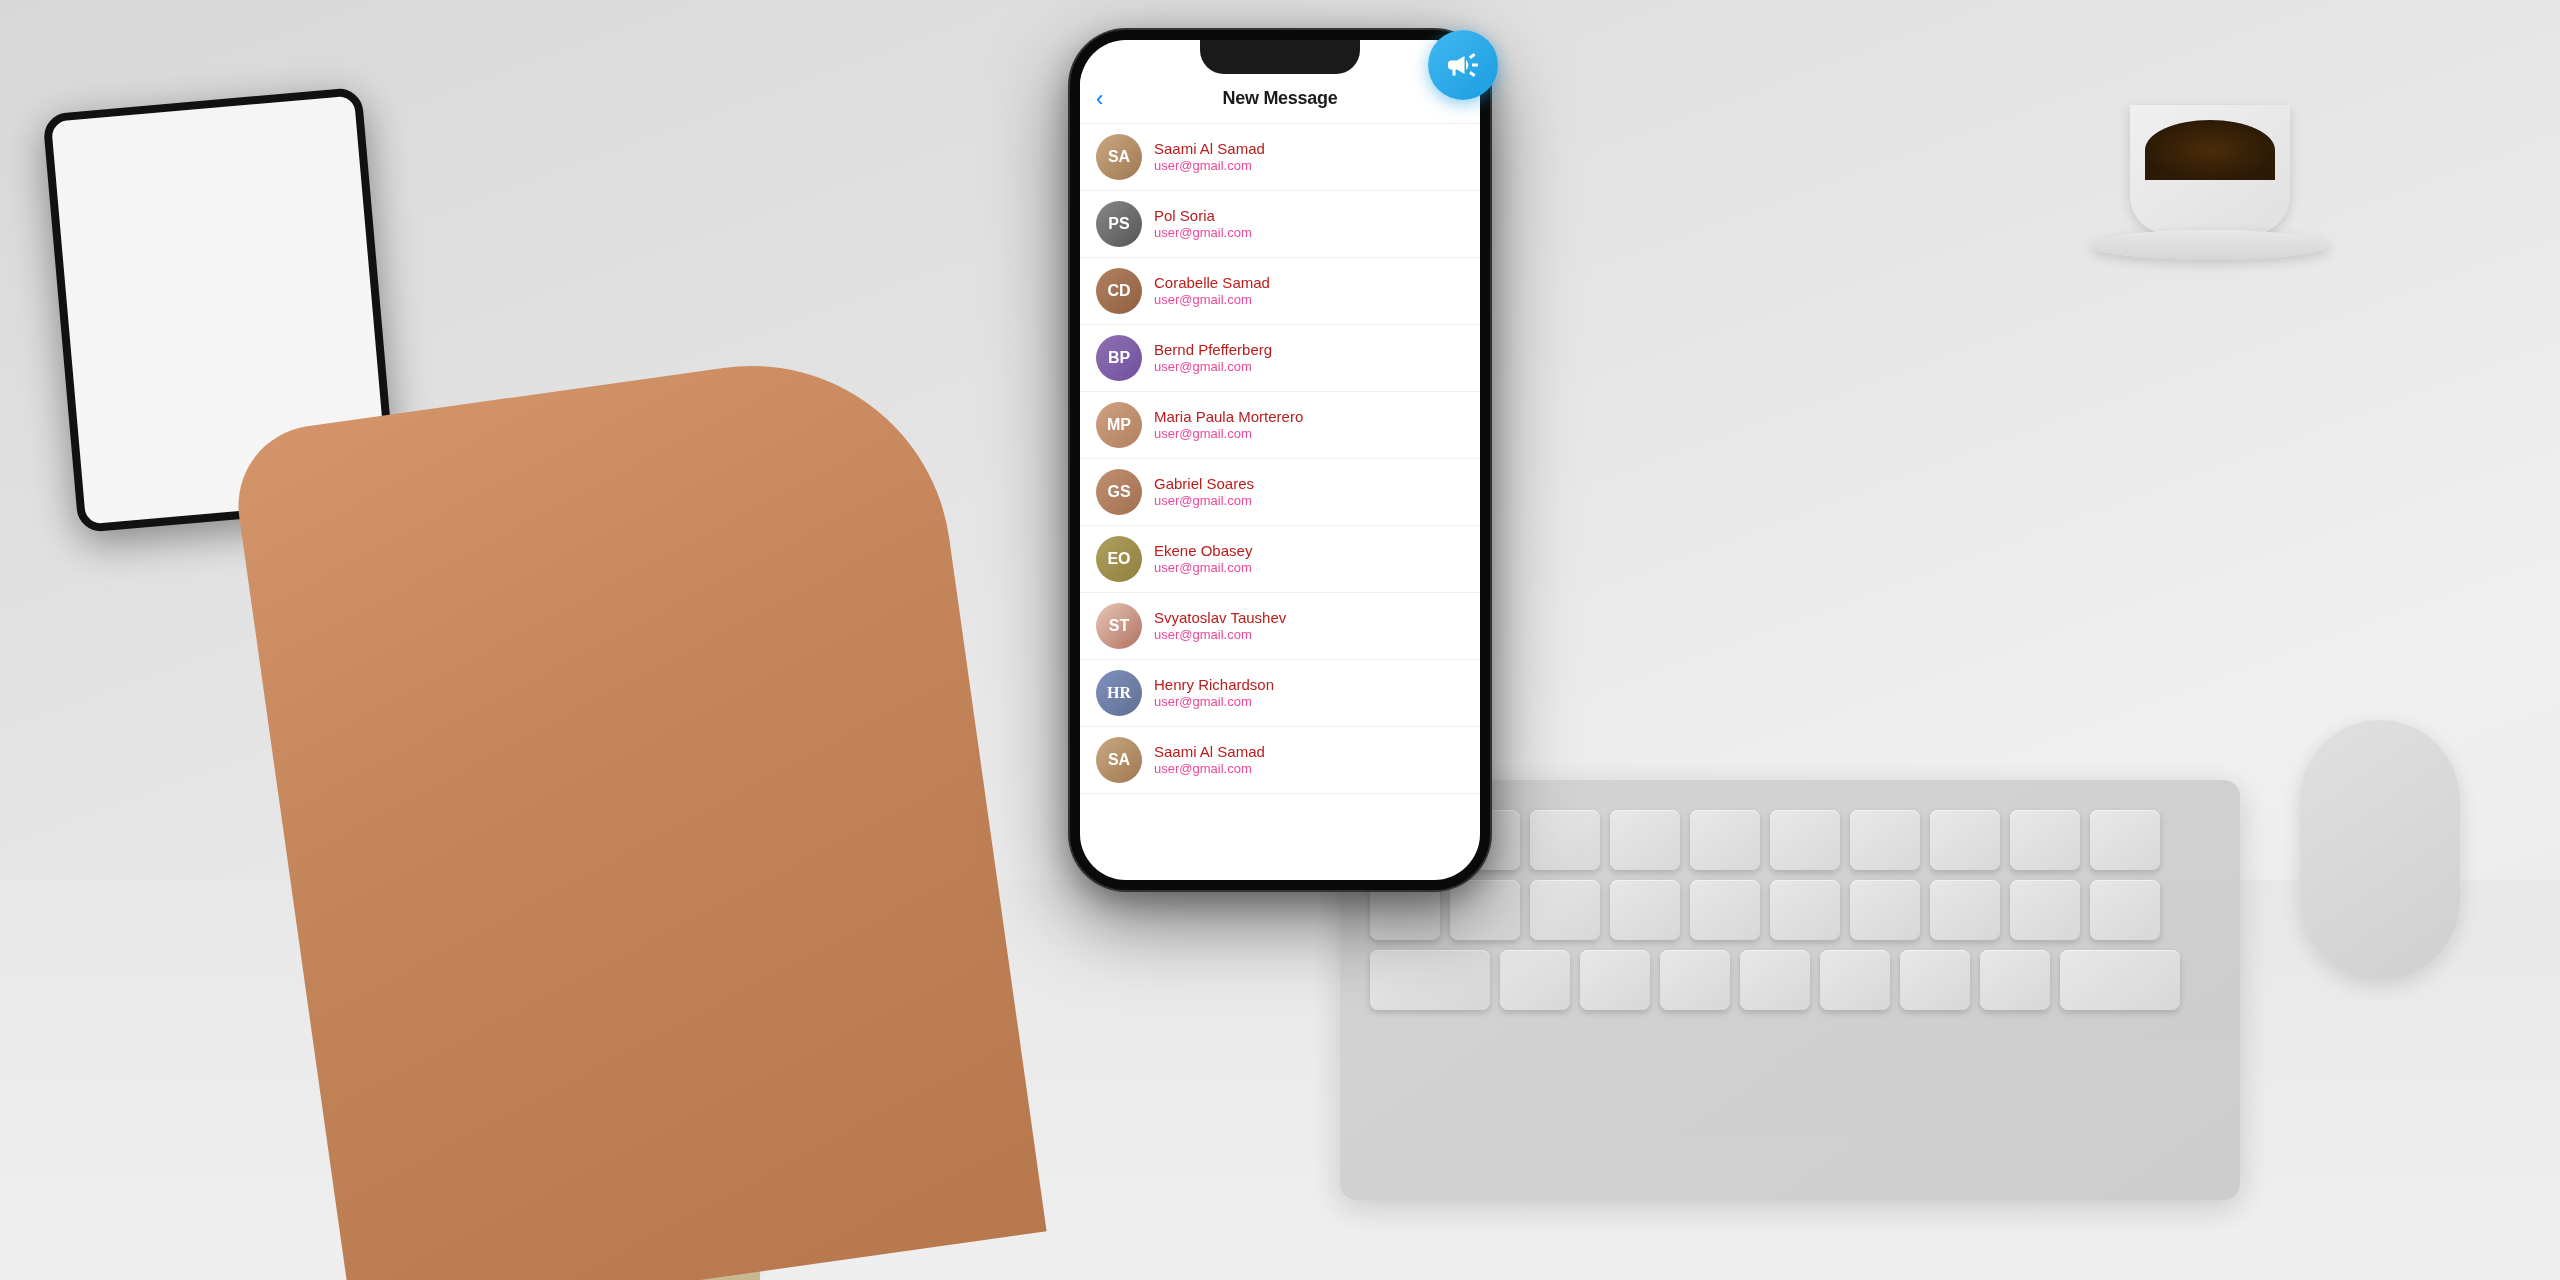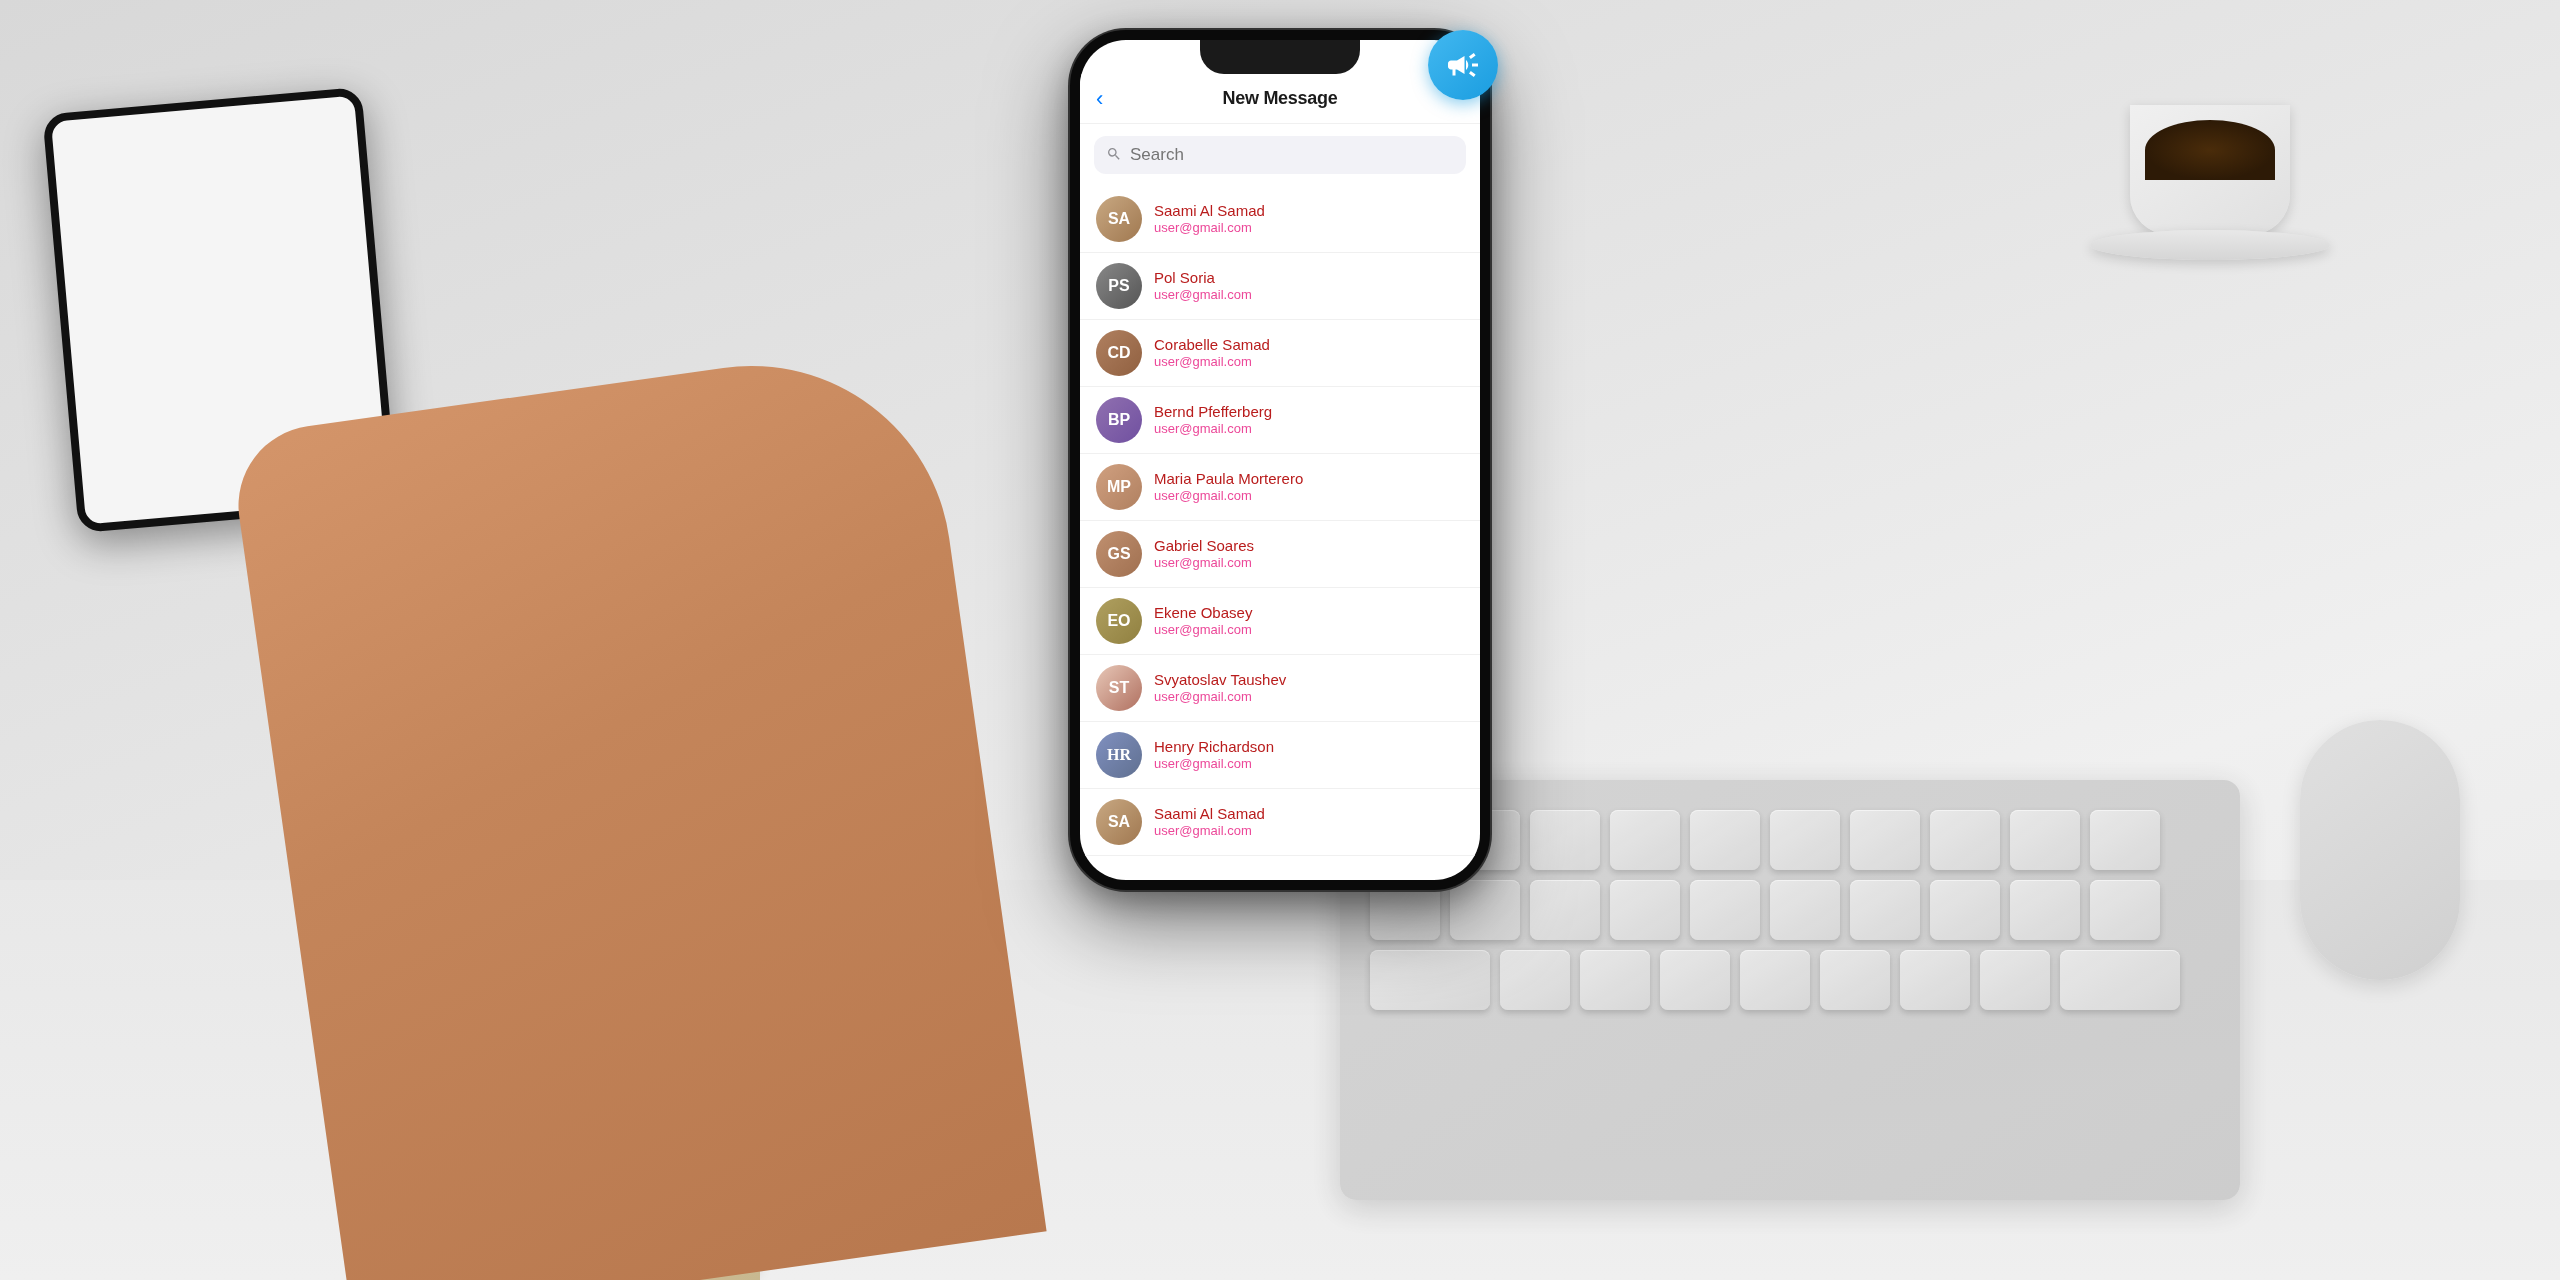--- a/index.html
+++ b/index.html
@@ -426,28 +426,20 @@
 
       <div class="notch"></div>
 
       <div class="screen-content">
 
         <div class="header">
           <div class="back-btn">‹</div>
           <div class="header-title">New Message</div>
         </div>
 
-        <div class="search-bar">
-          <div class="search-icon-wrap">
-            <svg width="16" height="16" viewBox="0 0 24 24" fill="currentColor">
-              <path d="M15.5 14h-.79l-.28-.27A6.471 6.471 0 0 0 16 9.5 6.5 6.5 0 1 0 9.5 16c1.61 0 3.09-.59 4.23-1.57l.27.28v.79l5 4.99L20.49 19l-4.99-5zm-6 0C7.01 14 5 11.99 5 9.5S7.01 5 9.5 5 14 7.01 14 9.5 11.99 14 9.5 14z"></path>
-            </svg>
-          </div>
-          <input class="search-input" type="text" placeholder="Search" style="">
-        </div>
 
         <div class="contact-list" id="contact-list">
         <div class="contact-item">
               <div class="avatar av-1">SA</div>
               <div class="contact-info">
                 <div class="contact-name">Saami Al Samad</div>
                 <div class="contact-email">user@gmail.com</div>
               </div>
             </div>
             <div class="contact-item">

